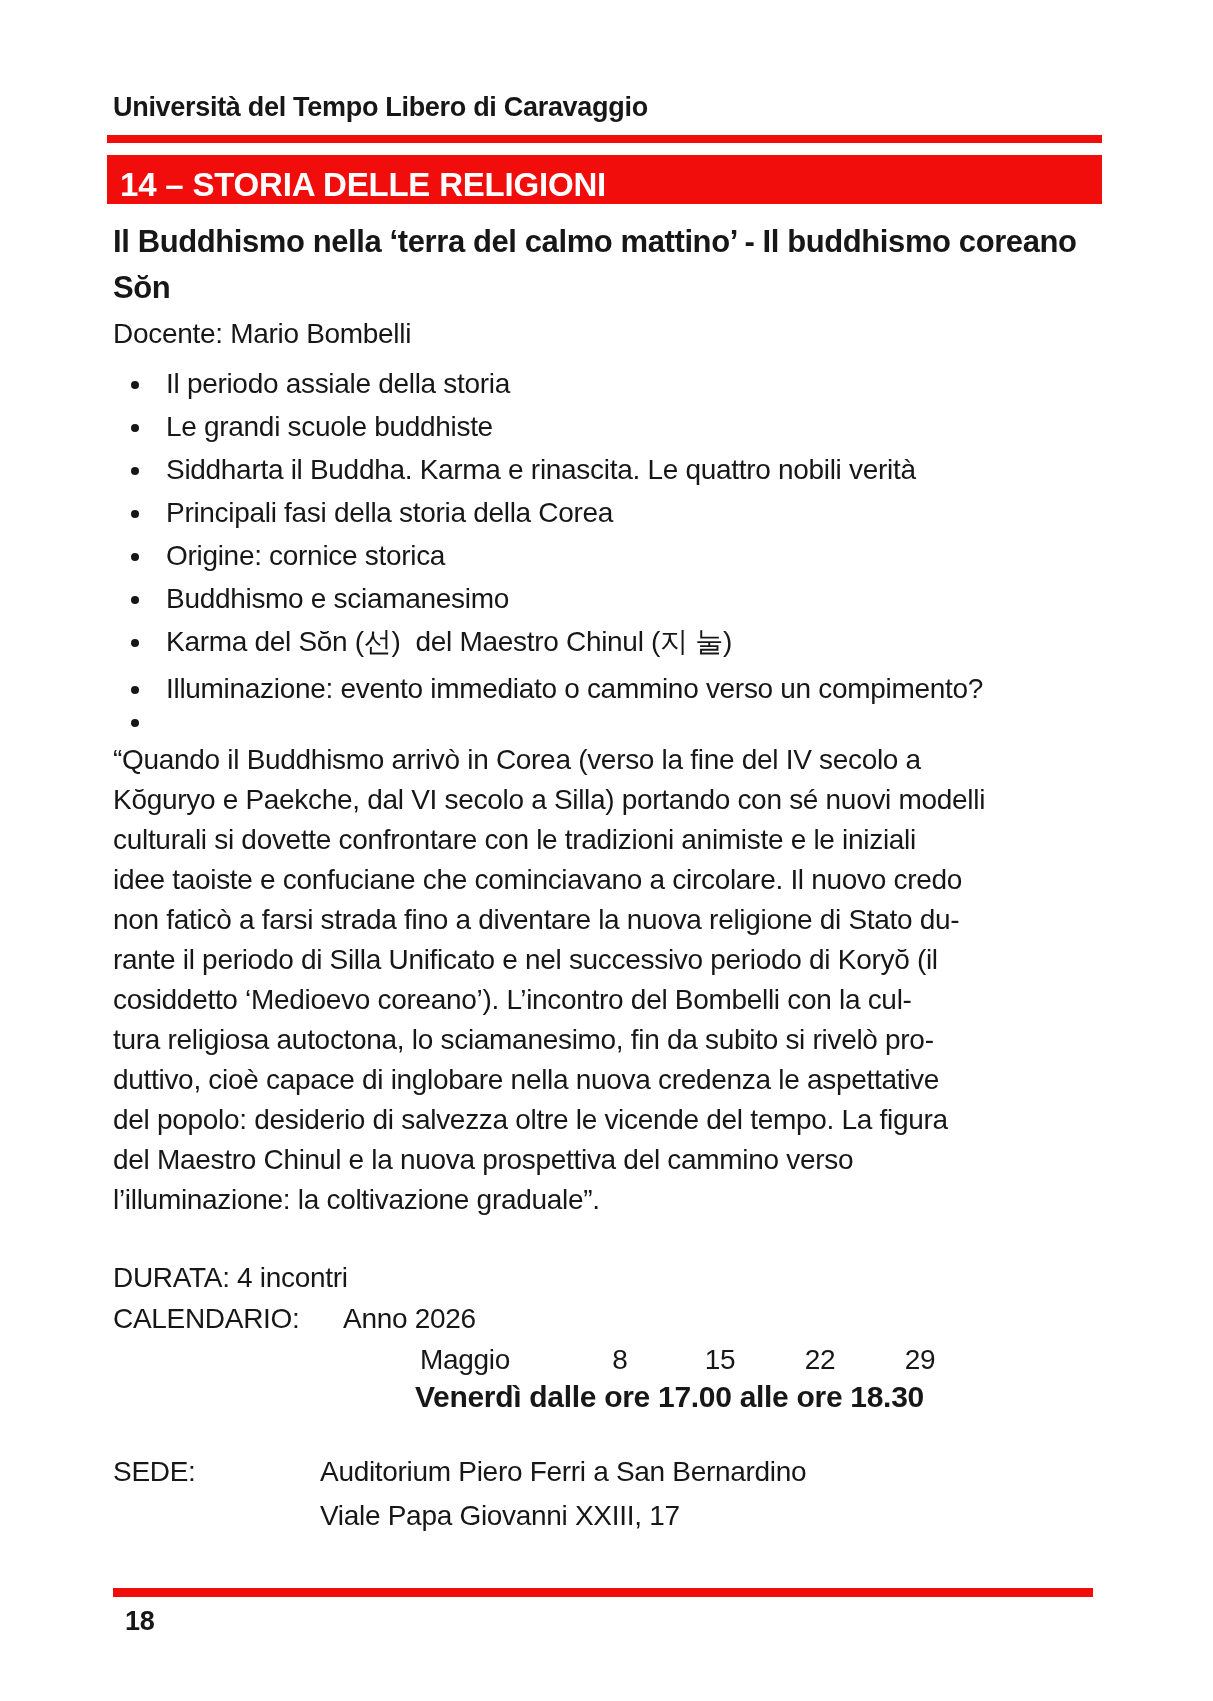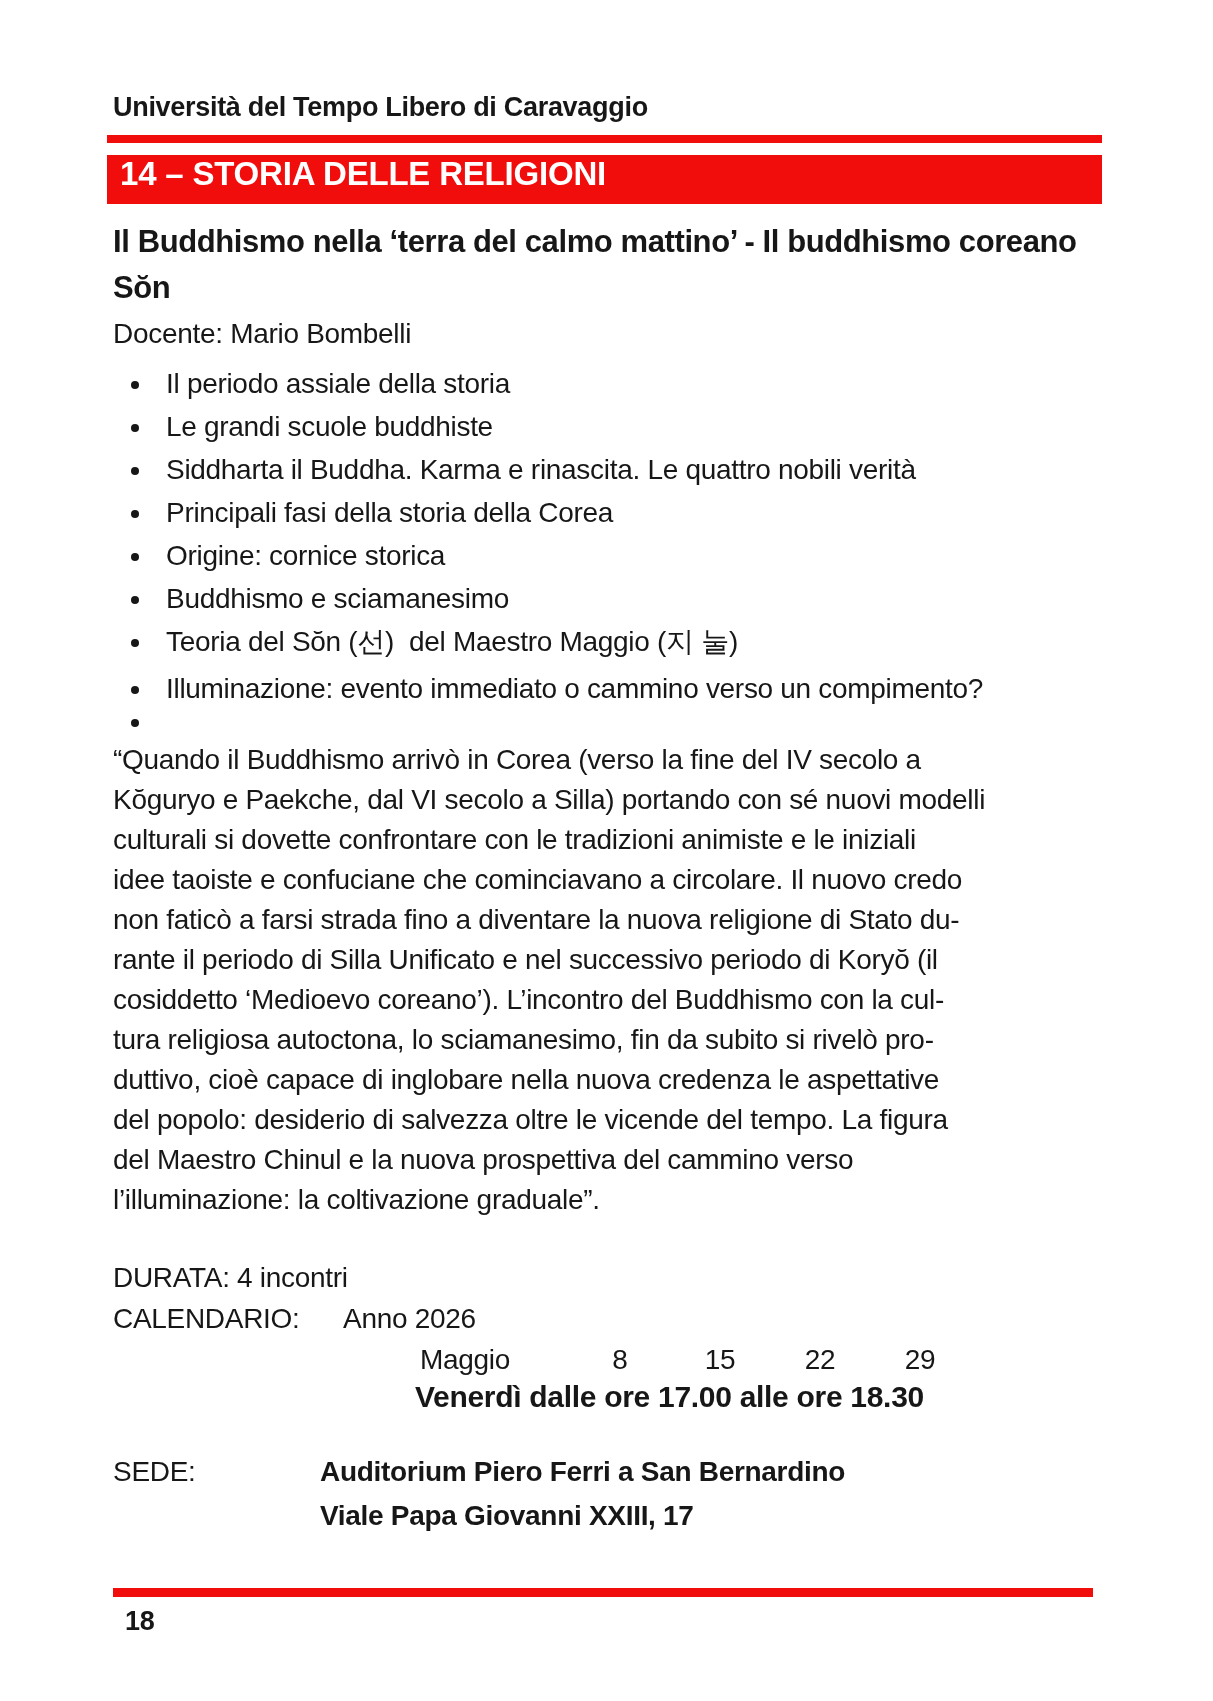--- a/index.html
+++ b/index.html
@@ -23,21 +23,21 @@
   }
   .header-rule {
     margin-top: 13px; margin-left: -6px;
     width: 995px; height: 8px;
     background: var(--accent);
   }
   .section-banner {
     margin-top: 12px; margin-left: -6px;
     width: 995px; height: 49px;
     background: var(--accent);
-    display: flex; align-items: flex-start;
+    display: flex; align-items: flex-end;
     padding-left: 13px;
   }
   .section-banner .banner-text {
     color: #ffffff; font-weight: bold; font-size: 33px; letter-spacing: -0.2px;
   }
   .course-title {
     margin: 15px 0 0 0;
     font-size: 31px; font-weight: bold; line-height: 46px;
     max-width: 990px; letter-spacing: -0.4px;
   }
@@ -83,21 +83,21 @@
   .cal-day { flex: 0 0 100px; text-align: center; }
   .calendar-time {
     margin-top: 4px; margin-left: 302px;
     font-size: 30px; font-weight: bold; line-height: 34px;
   }
   .venue-block {
     margin-top: 36px;
     display: flex; font-size: 28px; line-height: 44px;
   }
   .venue-label { flex: 0 0 207px; }
-  .venue-lines { font-weight: bold; }
+  .venue-lines { font-weight: normal; }
   .footer-rule {
     position: absolute; left: 113px; top: 1588px;
     width: 980px; height: 9px;
     background: var(--accent);
   }
   .page-number {
     position: absolute; left: 125px; top: 1606px;
     font-size: 27px; font-weight: bold;
   }
 </style>
@@ -138,39 +138,39 @@
       <div class="topic">
       <span class="bullet-dot"></span>
       <span class="topic-text">Origine: cornice storica</span>
     </div>
       <div class="topic">
       <span class="bullet-dot"></span>
       <span class="topic-text">Buddhismo e sciamanesimo</span>
     </div>
       <div class="topic">
       <span class="bullet-dot"></span>
-      <span class="topic-text">Teoria del Sŏn (선)  del Maestro Maggio (지 눌)</span>
+      <span class="topic-text">Karma del Sŏn (선)  del Maestro Chinul (지 눌)</span>
     </div>
       <div class="topic">
       <span class="bullet-dot"></span>
       <span class="topic-text">Illuminazione: evento immediato o cammino verso un compimento?</span>
     </div>
       <div class="topic">
       <span class="bullet-dot"></span>
     </div>
     </div>
 
   <div class="description">
       <div class="para-line">“Quando il Buddhismo arrivò in Corea (verso la fine del IV secolo a</div>
       <div class="para-line">Kŏguryo e Paekche, dal VI secolo a Silla) portando con sé nuovi modelli</div>
       <div class="para-line">culturali si dovette confrontare con le tradizioni animiste e le iniziali</div>
       <div class="para-line">idee taoiste e confuciane che cominciavano a circolare. Il nuovo credo</div>
       <div class="para-line">non faticò a farsi strada fino a diventare la nuova religione di Stato du-</div>
       <div class="para-line">rante il periodo di Silla Unificato e nel successivo periodo di Koryŏ (il</div>
-      <div class="para-line">cosiddetto ‘Medioevo coreano’). L’incontro del Buddhismo con la cul-</div>
+      <div class="para-line">cosiddetto ‘Medioevo coreano’). L’incontro del Bombelli con la cul-</div>
       <div class="para-line">tura religiosa autoctona, lo sciamanesimo, fin da subito si rivelò pro-</div>
       <div class="para-line">duttivo, cioè capace di inglobare nella nuova credenza le aspettative</div>
       <div class="para-line">del popolo: desiderio di salvezza oltre le vicende del tempo. La figura</div>
       <div class="para-line">del Maestro Chinul e la nuova prospettiva del cammino verso</div>
       <div class="para-line">l’illuminazione: la coltivazione graduale”.</div>
     </div>
 
   <div class="duration-line">DURATA: 4 incontri</div>
 
   <div class="calendar-line">

